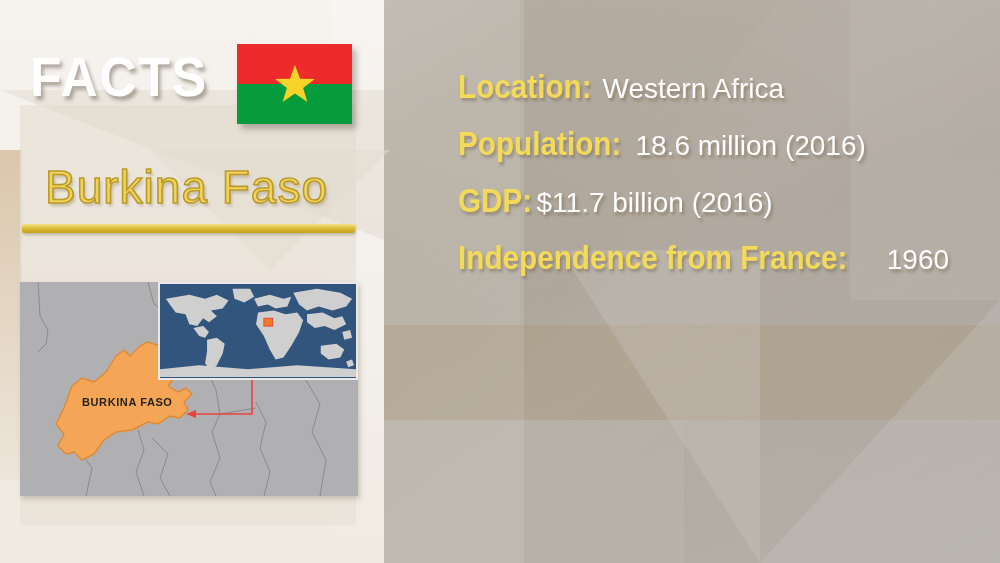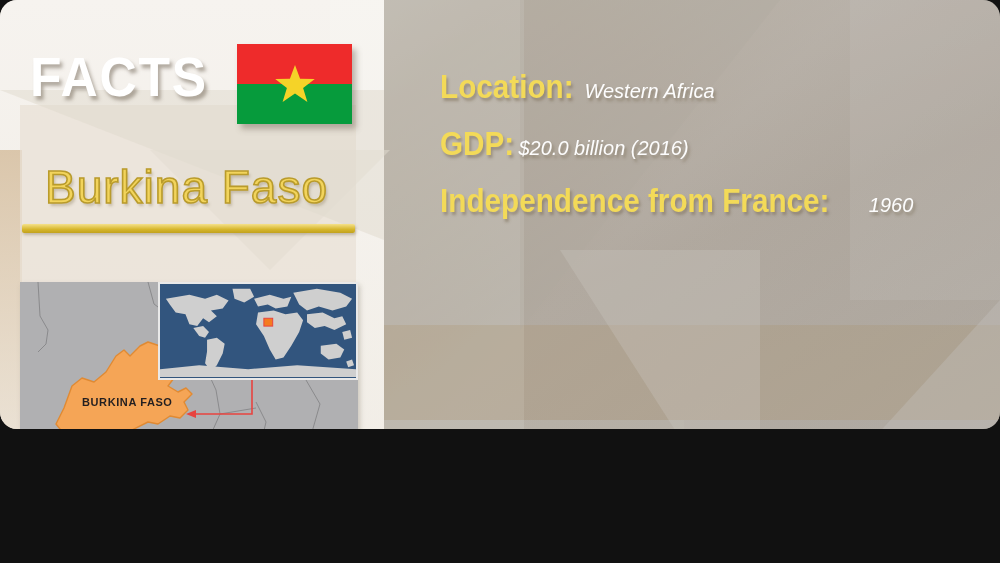--- a/index.html
+++ b/index.html
@@ -1,20 +1,19 @@
 <!DOCTYPE html>
 <html><head>
 <meta charset="utf-8">
 <style>
   html,body{margin:0;padding:0;background:#111;}
   #slide{
-    position:relative;width:1000px;height:429px;overflow:hidden;
+    position:relative;width:1000px;height:563px;overflow:hidden;
     font-family:"Liberation Sans",sans-serif;
     background:linear-gradient(135deg,#b9b2a8 0%,#a79c8c 35%,#b3aca4 60%,#a9a29a 100%);
-    border-radius:17px;
   }
   
   .facet{position:absolute;pointer-events:none;}
   .f1{left:384px;top:0;width:616px;height:563px;
       background:linear-gradient(160deg,rgba(200,195,188,.55) 0%,rgba(168,155,136,.15) 45%,rgba(190,186,180,.5) 100%);}
   .f2{left:384px;top:0;width:140px;height:563px;background:rgba(206,202,196,.40);}
   .f3{left:384px;top:325px;width:616px;height:95px;background:rgba(170,140,95,.22);}
   .f4{left:520px;top:0;width:0;height:0;border-left:0 solid transparent;
       border-top:330px solid rgba(176,170,160,.30);border-right:260px solid transparent;}
   .f5{left:560px;top:250px;width:0;height:0;
@@ -65,27 +64,27 @@
   #map{position:absolute;left:20px;top:282px;width:338px;height:214px;
        background:#b0b0b2;overflow:hidden;box-shadow:2px 3px 5px rgba(130,120,105,.35);}
   #map svg{display:block;width:338px;height:214px;}
   #inset{position:absolute;left:138px;top:0px;width:200px;height:98px;
          background:#32557e;border:2px solid #e9e9e9;box-sizing:border-box;overflow:hidden;}
   #inset svg{display:block;width:100%;height:100%;}
   #bf-label{position:absolute;left:62px;top:114px;font-size:11px;font-weight:bold;
             color:#231f20;letter-spacing:.6px;}
 
   
-  #facts-list{position:absolute;left:440px;top:68px;width:540px;text-align:center;}
+  #facts-list{position:absolute;left:458px;top:68px;width:540px;text-align:center;}
   .row{height:57px;display:flex;align-items:baseline;white-space:nowrap;}
   .lbl{font-size:33px;font-weight:bold;color:#f3da58;letter-spacing:0px;
        font-stretch:condensed;transform:scaleX(.9);transform-origin:left center;
        text-shadow:2px 3px 3px rgba(110,95,70,.45);}
-  .val{font-size:20px;font-weight:300;color:#fdfdfd;margin-left:-4px;
-       text-shadow:2px 3px 3px rgba(110,95,70,.5);font-style:italic;}
+  .val{font-size:28px;font-weight:300;color:#fdfdfd;margin-left:-4px;
+       text-shadow:2px 3px 3px rgba(110,95,70,.5);}
 </style>
 </head>
 <body>
 
 <div id="slide">
 
   <div class="facet f1"></div>
   <div class="facet f2"></div>
   <div class="facet f3"></div>
   <div class="facet f4"></div>
@@ -179,22 +178,26 @@
       </div>
     </div>
   </div>
 
   <div id="facts-list">
     <div class="row">
       <span class="lbl">Location:</span>
       <span class="val">Western Africa</span>
     </div>
     <div class="row">
+      <span class="lbl">Population:</span>
+      <span class="val">18.6 million (2016)</span>
+    </div>
+    <div class="row">
       <span class="lbl">GDP:</span>
-      <span class="val">$20.0 billion (2016)</span>
+      <span class="val">$11.7 billion (2016)</span>
     </div>
     <div class="row">
       <span class="lbl">Independence from France:</span>
       <span class="val">1960</span>
     </div>
   </div>
 
 </div>
 
 </body></html>

